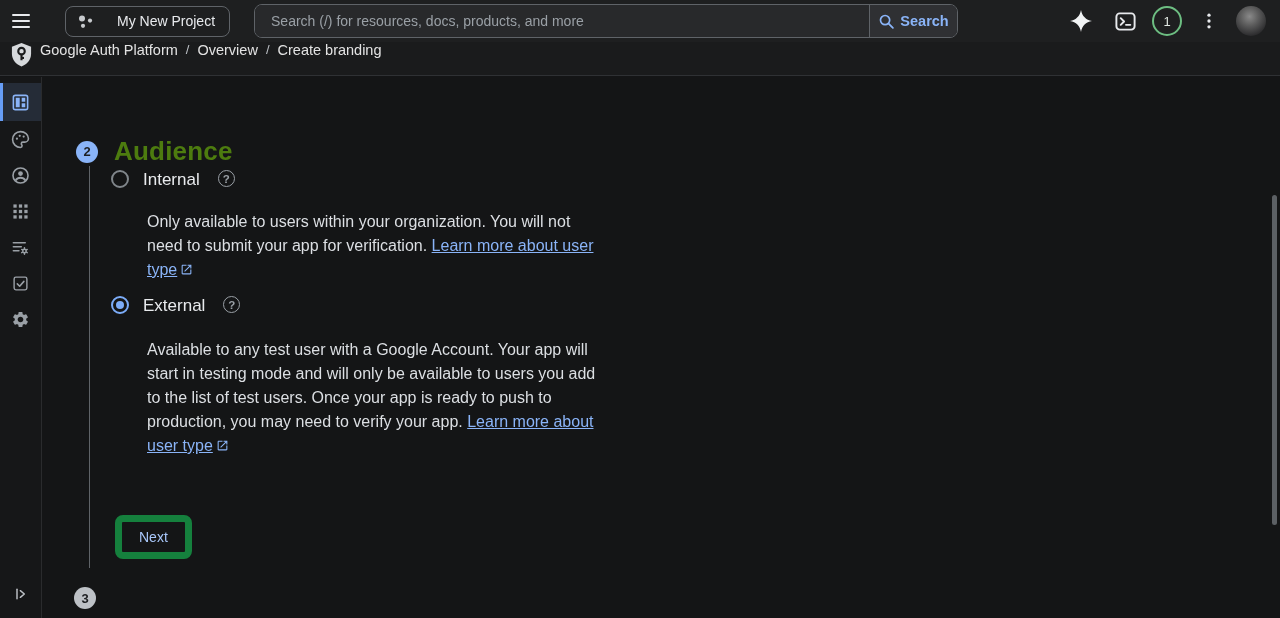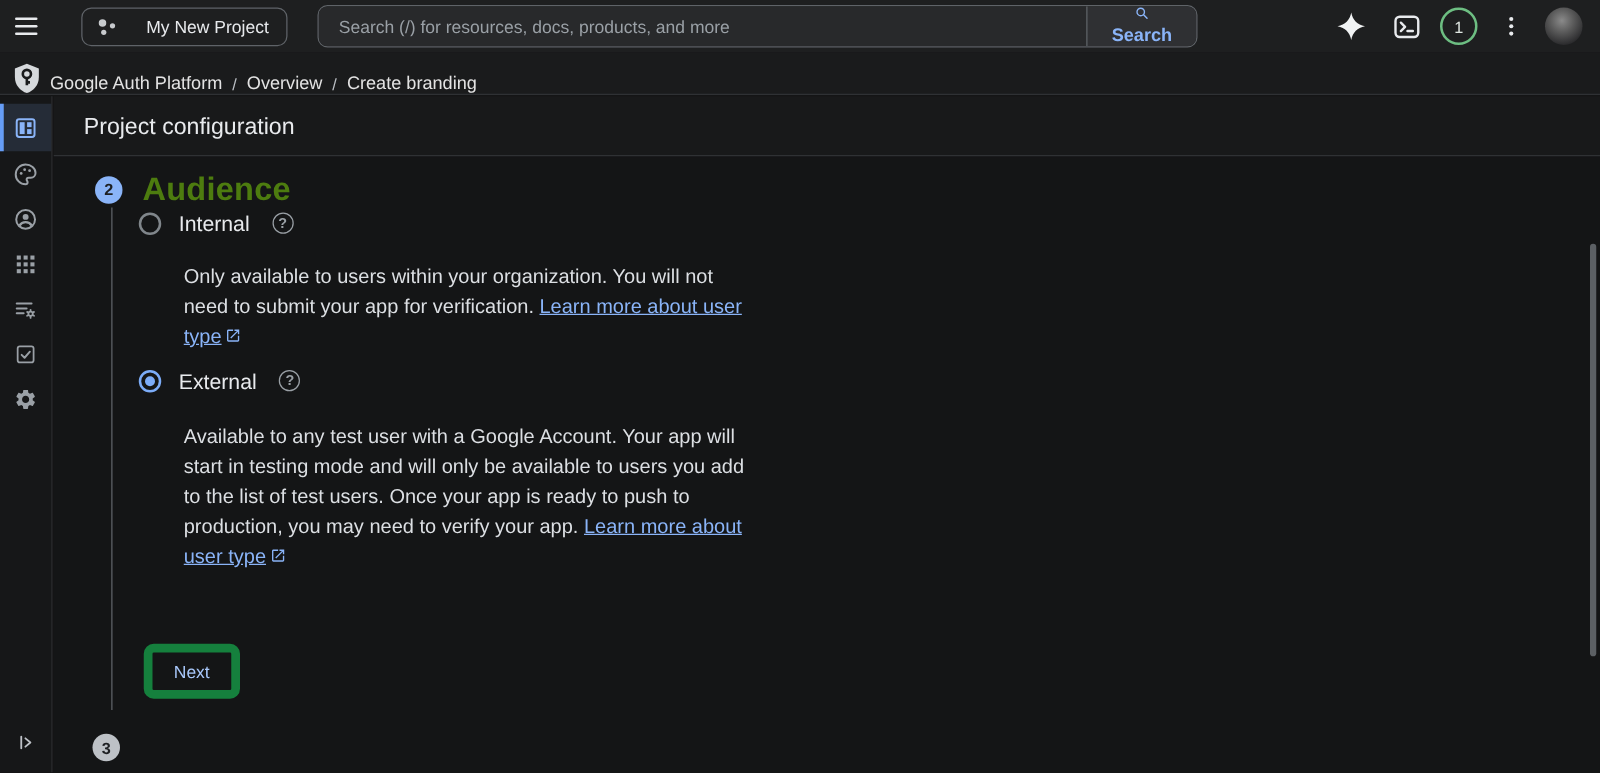--- a/index.html
+++ b/index.html
@@ -20,33 +20,33 @@
   .project-btn { margin-left:23px; height:31px; display:flex; align-items:center; gap:23px;
                  padding:0 14px 0 11px; background:transparent; border:1px solid #5f6368;
                  border-radius:8px; color:#e8eaed; font-size:14px; cursor:pointer; }
   .searchwrap { margin-left:24px; display:flex; height:34px; border:1px solid #5f6368;
                 border-radius:8px; overflow:hidden; width:704px; }
   .searchwrap input { flex:1; background:#28292b; border:none; outline:none; color:#e8eaed;
                       font-size:14px; padding:0 16px; font-family:"Liberation Sans",sans-serif; }
   .searchwrap input::placeholder { color:#9aa0a6; }
   .search-btn { width:88px; background:#2f3033; border:none; border-left:1px solid #5f6368;
                 display:flex; align-items:center; justify-content:center; gap:5px; cursor:pointer;
-                color:#8ab4f8; font-size:14.5px; font-weight:700; font-family:"Liberation Sans",sans-serif;flex-direction:column; }
+                color:#8ab4f8; font-size:14.5px; font-weight:700; font-family:"Liberation Sans",sans-serif; }
   .top-right { margin-left:auto; display:flex; align-items:center; gap:10px; padding-right:14px; }
   .icon-btn { width:34px; height:34px; display:flex; align-items:center; justify-content:center;
               background:none; border:none; cursor:pointer; }
   .notif { width:30px; height:30px; border:2px solid #6dbe82; border-radius:50%;
            display:flex; align-items:center; justify-content:center;
            color:#dfe6e1; font-size:13px; background:none; cursor:pointer; }
   .avatar { width:30px; height:30px; border-radius:50%; cursor:pointer; border:none;
             background:radial-gradient(circle at 45% 35%, #8a8a8a 0%, #5d5d5d 35%, #2c2c2e 75%); }
 
   
   .crumbbar { position:absolute; top:42px; left:0; width:1280px; height:34px; background:#1a1b1c;
-              border-bottom:1px solid #2f3134; display:flex; align-items:flex-end; padding-left:6px; }
+              border-bottom:1px solid #2f3134; display:flex; align-items:flex-start; padding-left:6px; }
   .crumbbar .crumb-ico { width:30px; display:flex; justify-content:center; }
   .crumb { color:#e3e3e3; font-size:14.5px; text-decoration:none; margin:0 4px; cursor:pointer; }
   .crumb.current { cursor:default; }
   .crumb-sep { color:#bdc1c6; font-size:13px; margin:0 4px; }
 
   
   .sidebar { position:absolute; top:77px; left:0; width:42px; height:541px; background:#161718;
              border-right:1px solid #2a2b2d; display:flex; flex-direction:column; align-items:stretch;
              padding-top:6px; }
   .side-item { position:relative; height:36px; display:flex; align-items:center; justify-content:center;
@@ -242,23 +242,20 @@
       </svg>
     </button>
     <button class="side-expand">
       <svg width="16" height="16" viewBox="0 0 24 24">
         <line x1="6" y1="5" x2="6" y2="19" stroke="currentColor" stroke-width="2.2" stroke-linecap="round"></line>
         <path d="M11 7 L17 12 L11 17" fill="none" stroke="currentColor" stroke-width="2.2" stroke-linecap="round" stroke-linejoin="round"></path>
       </svg>
     </button>
   </nav>
 
-  <div class="page-header">
-    <h1 class="page-title">Project configuration</h1>
-  </div>
 
   <main class="content">
     <div class="connector"></div>
 
     <div class="step-head s2">
       <span class="badge active">2</span>
       <h2 class="step-title">Audience</h2>
     </div>
 
     <div class="radio-row internal">

